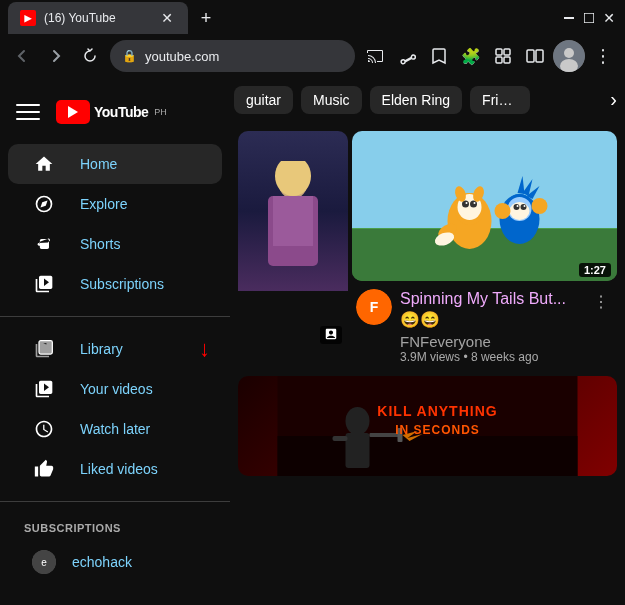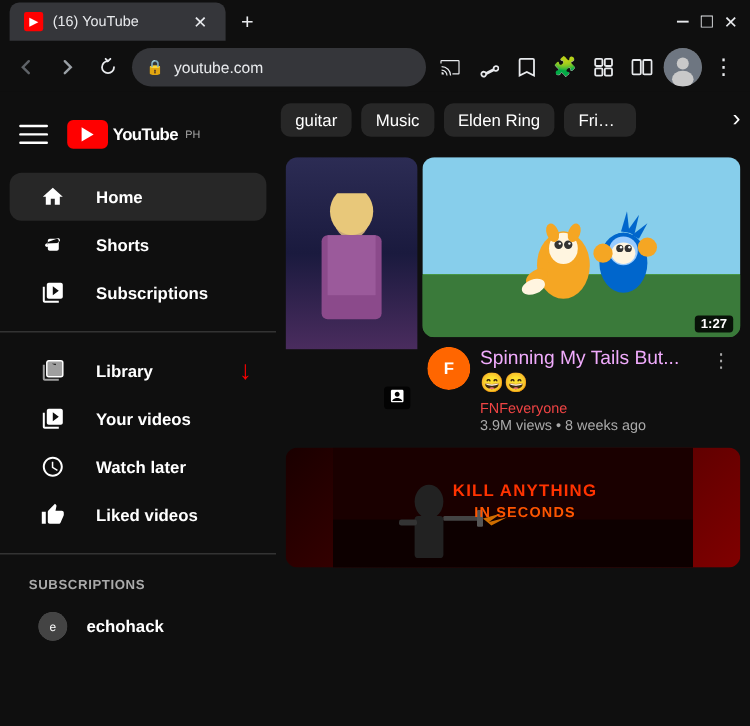--- a/index.html
+++ b/index.html
@@ -260,22 +260,22 @@
       display: flex;
       align-items: center;
       justify-content: center;
       color: #fff;
       font-size: 18px;
       flex-shrink: 0;
     }
 
     .nav-label {
       font-size: 14px;
-      font-weight: 700;
-      color: #ffffff;
+      font-weight: 400;
+      color: #7dd3fc;
     }
 
     .nav-arrow {
       position: absolute;
       right: 16px;
       color: #ff0000;
       font-size: 20px;
     }
 
     .sidebar-divider {
@@ -391,22 +391,22 @@
       font-weight: 500;
       color: #f0abfc;
       line-height: 1.3;
       display: -webkit-box;
       -webkit-line-clamp: 2;
       -webkit-box-orient: vertical;
       overflow: hidden;
     }
 
     .video-channel {
-      font-size: 12px;
-      color: #ef4444;
+      font-size: 15px;
+      color: #a3a3a3;
       margin-top: 2px;
     }
 
     .video-stats {
       font-size: 12px;
       color: #aaa;
     }
 
     .more-btn {
       width: 24px;
@@ -534,20 +534,29 @@
 
       <div class="nav-item active">
         <div class="nav-icon">
           <svg width="20" height="20" viewBox="0 0 24 24" fill="#fff">
               <path d="M10 20v-6h4v6h5v-8h3L12 3 2 12h3v8z"></path>
             </svg>
         </div>
         <span class="nav-label">Home</span>
       </div>
 
+      <div class="nav-item">
+        <div class="nav-icon">
+          <svg width="20" height="20" viewBox="0 0 24 24" fill="none" stroke="#fff" stroke-width="2">
+              <circle cx="12" cy="12" r="9"></circle>
+              <polygon points="16.24,7.76 14.12,14.12 7.76,16.24 9.88,9.88" fill="#fff" stroke="none"></polygon>
+            </svg>
+        </div>
+        <span class="nav-label">Explore</span>
+      </div>
 
       <div class="nav-item">
         <div class="nav-icon">
           <svg width="20" height="20" viewBox="0 0 24 24" fill="#fff">
               <path d="M17.77 10.32l-1.2-.5L18 9c.93-.35 1.42-1.39 1.07-2.32-.35-.93-1.39-1.42-2.32-1.07l-9 3.36c-.93.35-1.42 1.39-1.07 2.32.27.73.97 1.21 1.76 1.21h.31l-1.48.5L7 8c0-1.1.9-2 2-2h7c1.1 0 2 .9 2 2v8c0 1.1-.9 2-2 2H9c-1.1 0-2-.9-2-2v-2.03l-.27.1c-.93.35-1.99-.13-2.34-1.06-.35-.93.13-1.99 1.06-2.34L17.77 10.32z"></path>
             </svg>
         </div>
         <span class="nav-label">Shorts</span>
       </div>
 

